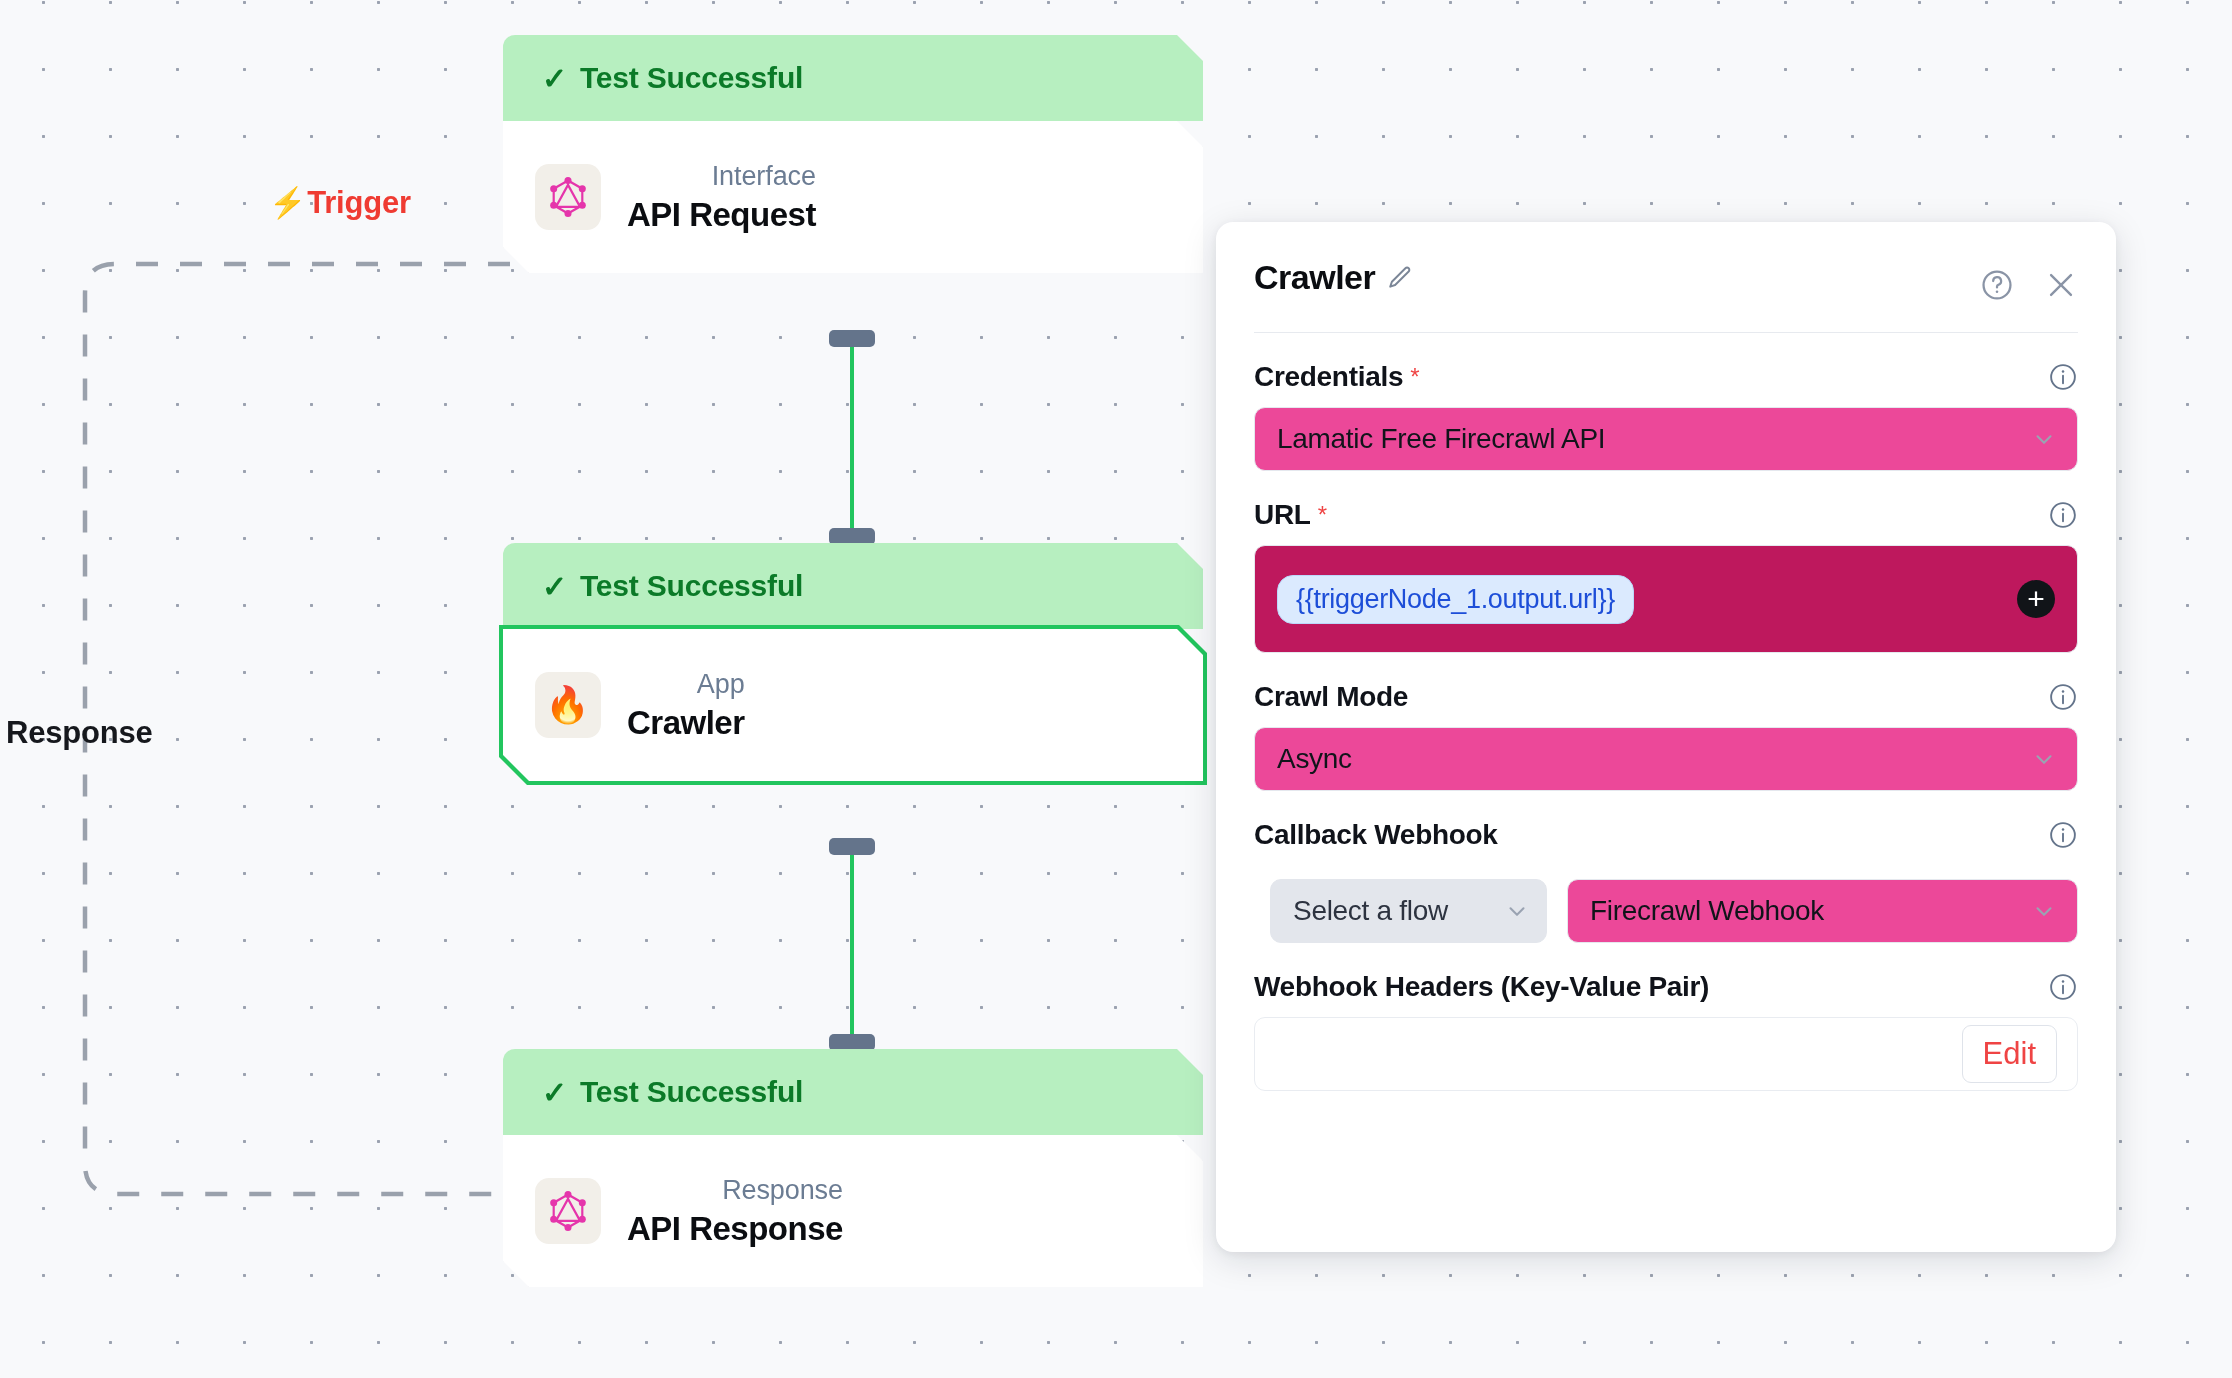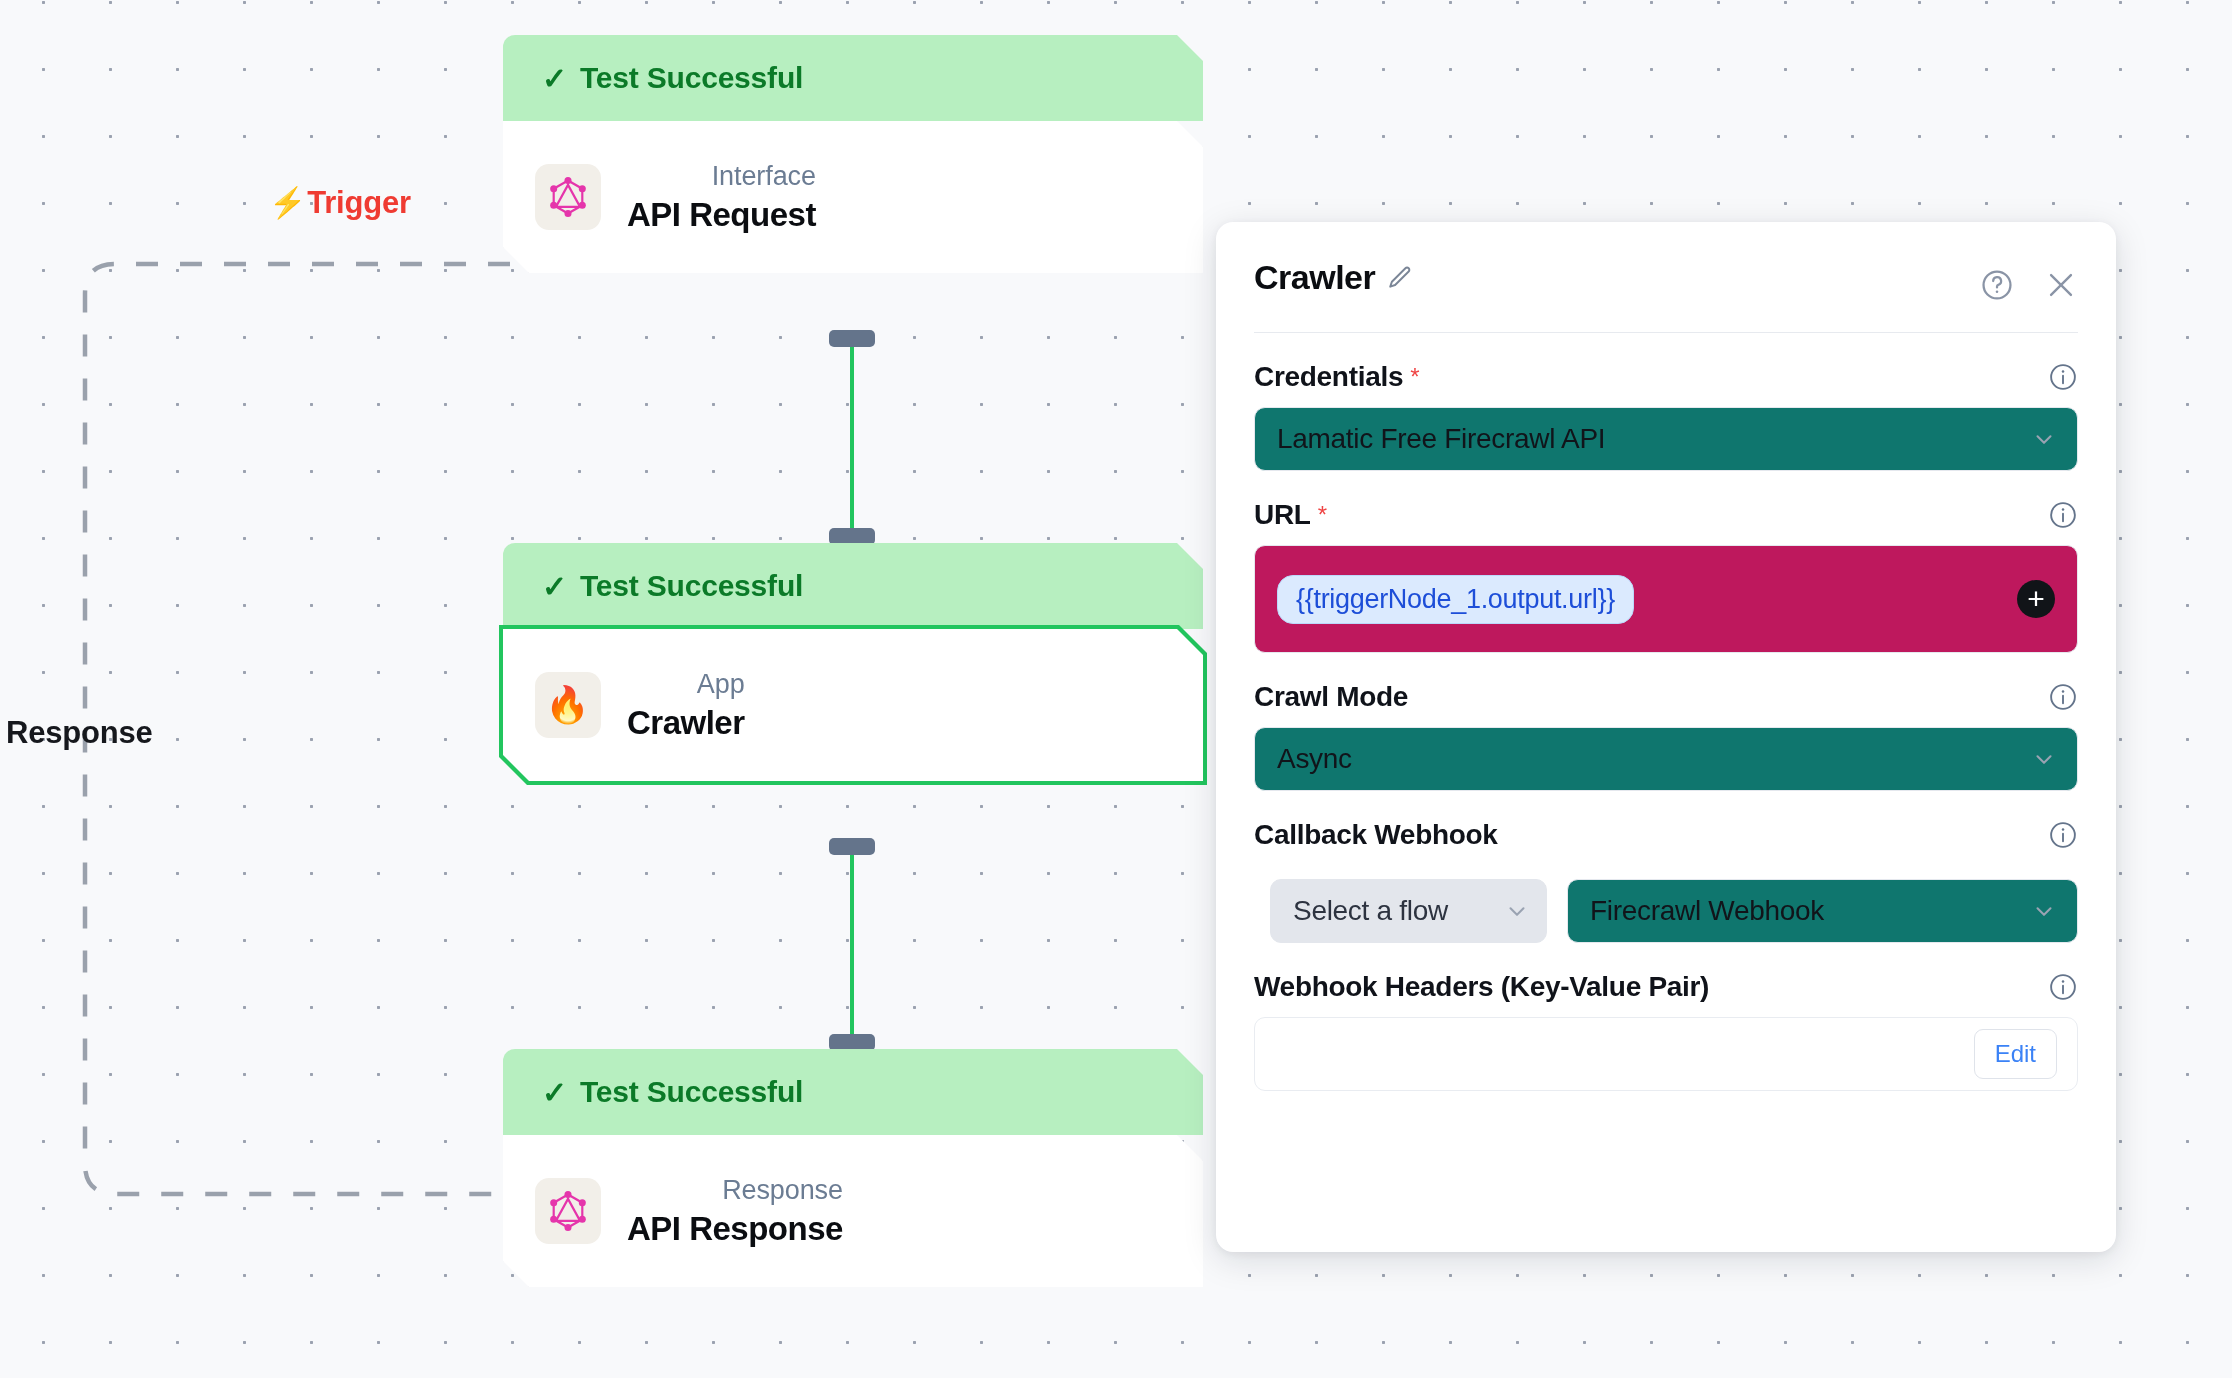--- a/index.html
+++ b/index.html
@@ -171,21 +171,21 @@
     font-size: 28px; font-weight: 700; color: #10131a; letter-spacing: -0.3px;
   }
   .req { color: #ef4444; margin-left: 7px; font-size: 24px; line-height: 1; }
   .info-icon { margin-left: auto; color: #64748b; display: inline-flex; cursor: pointer; }
 
   .select {
     margin-top: 14px;
     height: 64px;
     border: 1px solid #e5e8ee;
     border-radius: 11px;
-    background: #0f766e;
+    background: #ec4899;
     display: flex; align-items: center;
     padding: 0 20px 0 22px;
     font-size: 28px; color: #11141a;
     letter-spacing: -0.3px;
     cursor: pointer;
   }
   .select .chev { margin-left: auto; color: #9aa3b2; display: inline-flex; }
 
   .token-box {
     margin-top: 14px;
@@ -229,22 +229,22 @@
     border: 1px solid #e9ecf1;
     border-radius: 11px;
     background: #ffffff;
     display: flex; align-items: center;
     padding: 0 20px;
   }
   .edit-btn {
     margin-left: auto;
     border: 1px solid #dfe3ea;
     border-radius: 9px;
-    color: #3b82f6;
-    font-size: 24px;
+    color: #ef4444;
+    font-size: 31px;
     padding: 10px 20px;
     background: #fff;
     cursor: pointer;
   }
 </style>
 </head>
 <body>
 
 <div id="canvas">
 

